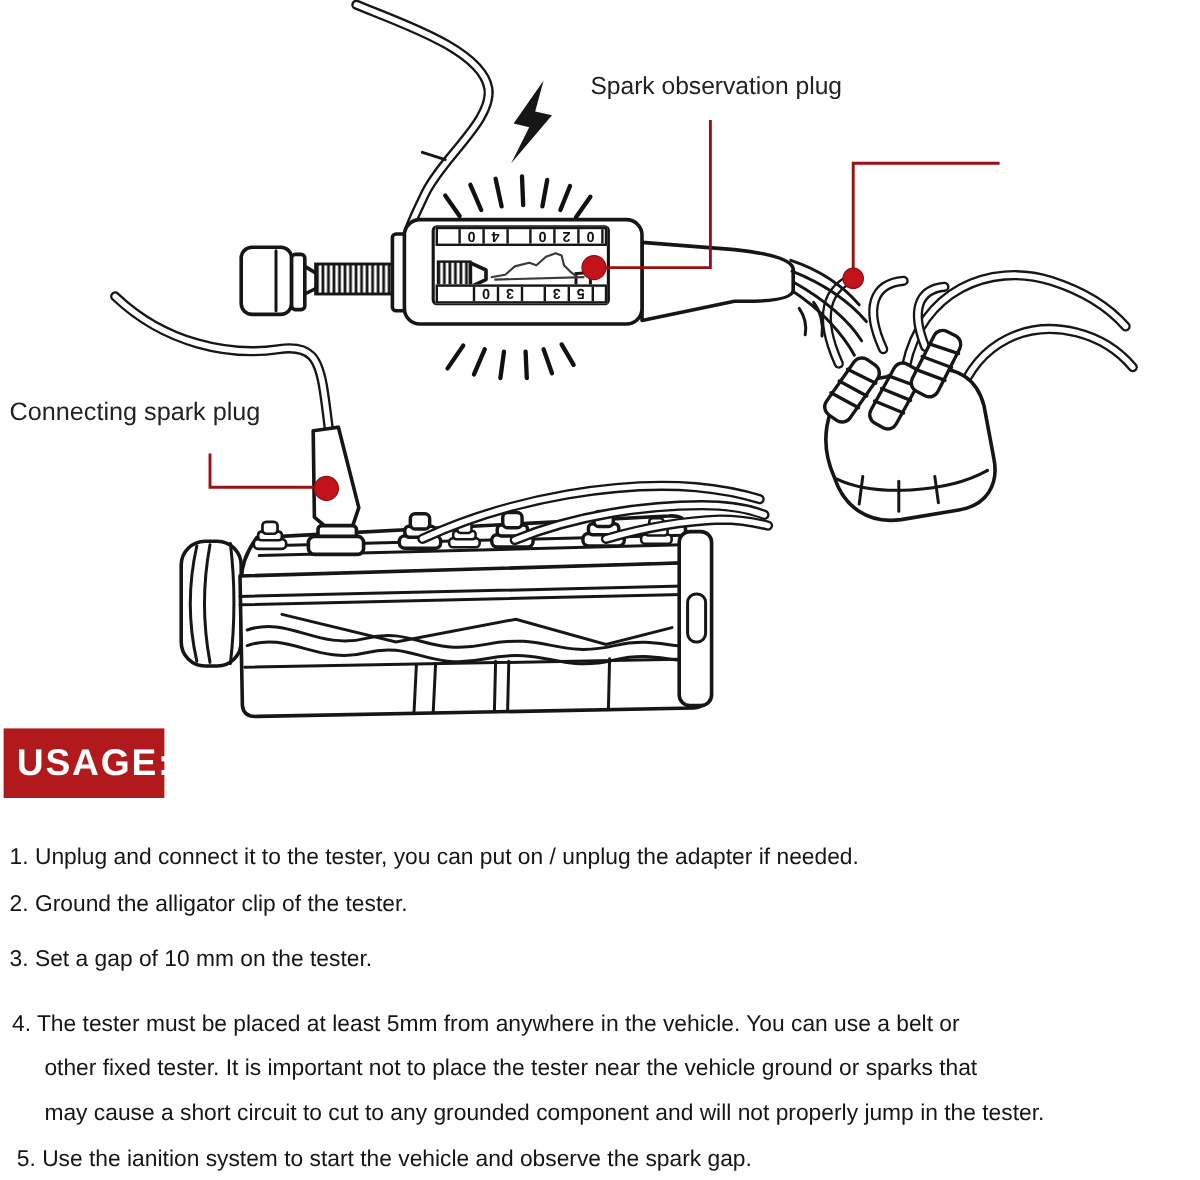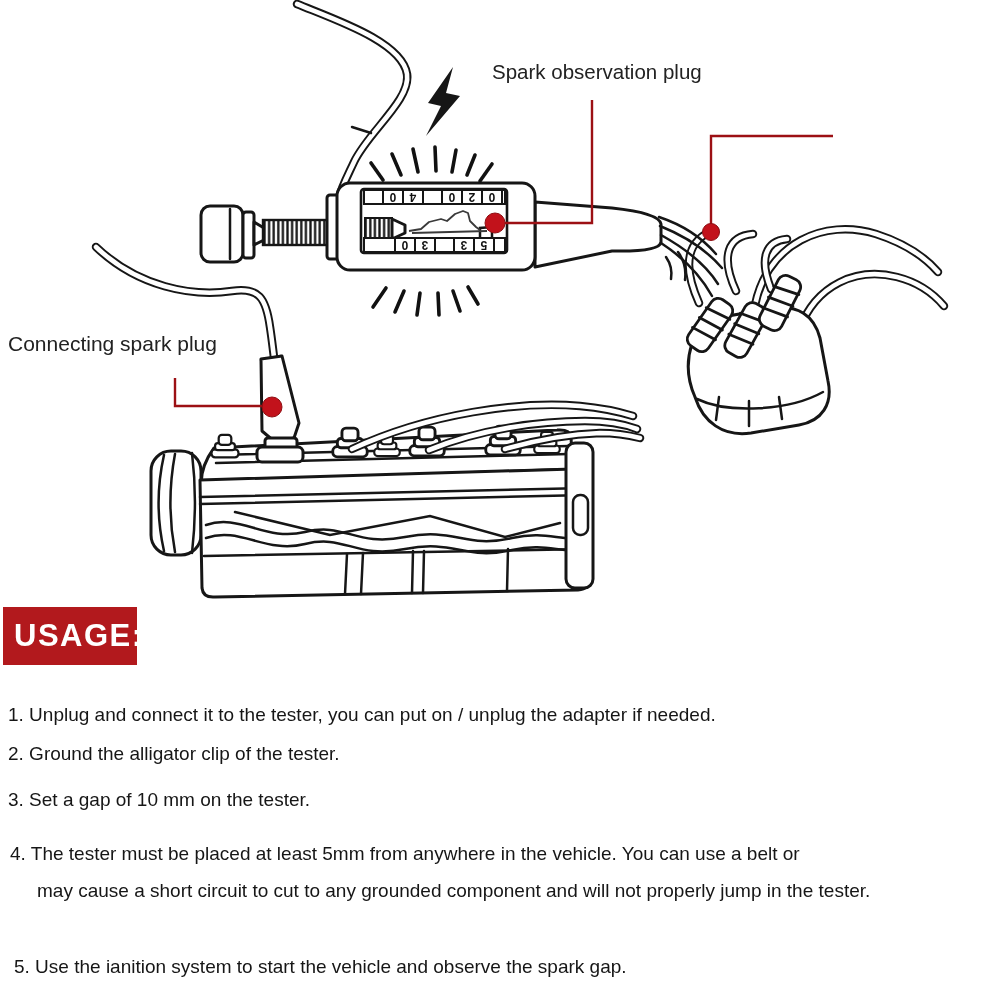--- a/index.html
+++ b/index.html
@@ -240,18 +240,19 @@
   </div>
   <div class="lbl lbl-plug">Connecting spark plug</div>
 
   <div class="usage-banner">USAGE:</div>
   <div>
     <div class="usage-item u1">1. Unplug and connect it to the tester, you can put on / unplug the adapter if needed.</div>
     <div class="usage-item u2">2. Ground the alligator clip of the tester.</div>
     <div class="usage-item u3">3. Set a gap of 10 mm on the tester.</div>
     <div class="usage-item u4">
       <div>4. The tester must be placed at least 5mm from anywhere in the vehicle. You can use a belt or</div>
+      <div class="cont">other fixed tester. It is important not to place the tester near the vehicle ground or sparks that</div>
       <div class="cont">may cause a short circuit to cut to any grounded component and will not properly jump in the tester.</div>
     </div>
     <div class="usage-item u5">5. Use the ianition system to start the vehicle and observe the spark gap.</div>
   </div>
 
 </div>
 
 </body></html>

